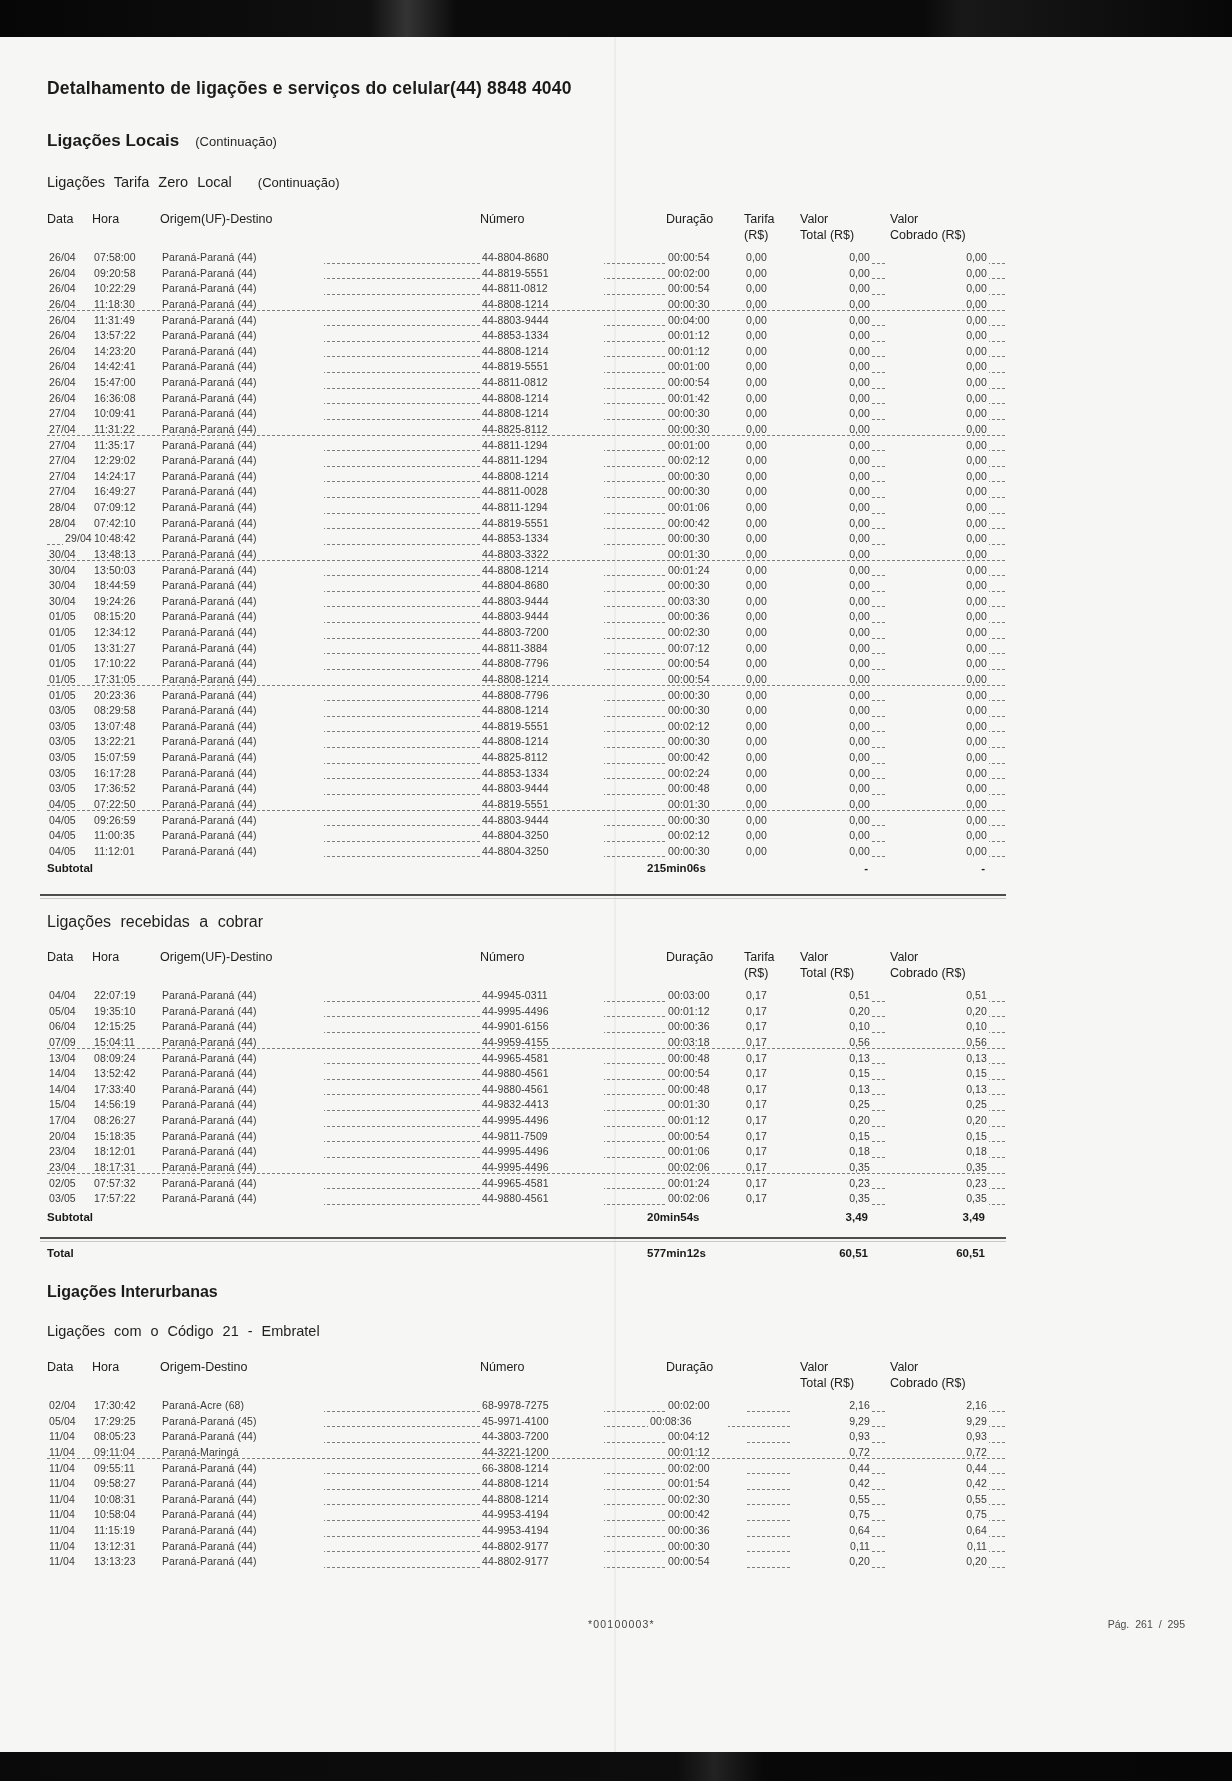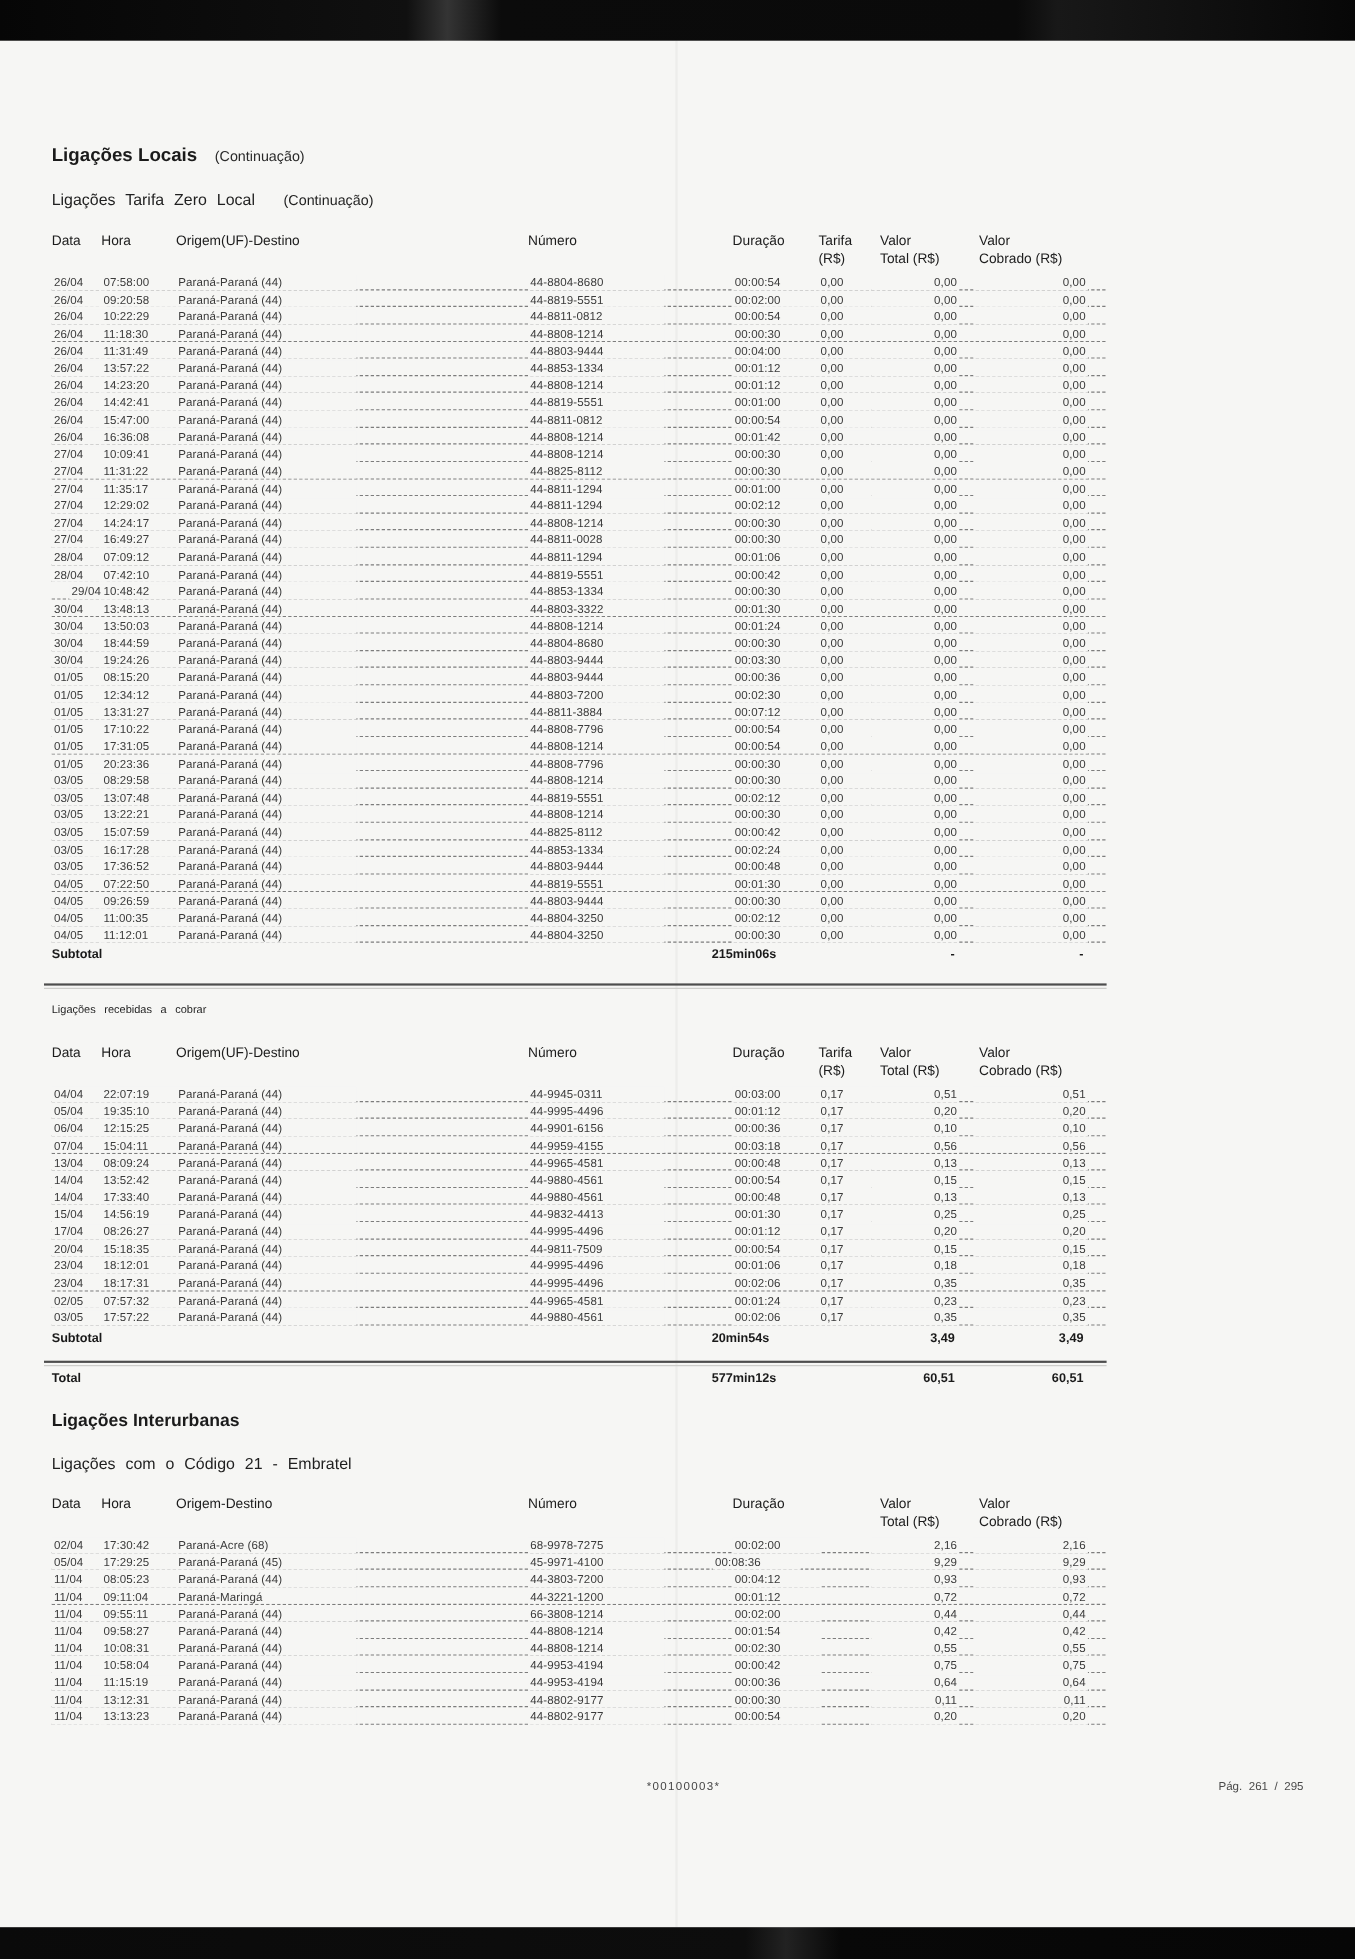--- a/index.html
+++ b/index.html
@@ -42,20 +42,21 @@
   .footer-page{position:absolute;top:1618px;left:1048px;width:137px;font-size:10.5px;color:#4a4a4a;text-align:right;word-spacing:3px;}
 </style>
 </head>
 <body>
 
 <div class="topbar"></div>
 <div class="fold"></div>
 
 <div class="content">
 
+  <div class="page-title">Detalhamento de ligações e serviços do celular(44) 8848 4040</div>
 
   <div class="h1" style="top:131px">
     <span>Ligações Locais</span><span class="note">(Continuação)</span>
   </div>
 
   <div class="h2" style="top:174px">
     <span>Ligações Tarifa Zero Local</span><span class="note">(Continuação)</span>
   </div>
 
   <div class="tbl" id="t1" style="top:212px">
@@ -484,21 +485,21 @@
 
   <div class="sumrow" style="top:862px">
     <span class="lbl">Subtotal</span>
     <span class="dur">215min06s</span>
     <span class="v1">-</span>
     <span class="v2">-</span>
   </div>
 
   <div class="rule" style="top:894px"></div>
 
-  <div class="h2" style="top:913px;font-size:10px">
+  <div class="h2" style="top:913px;font-size:16px">
     <span>Ligações recebidas a cobrar</span>
   </div>
 
   <div class="tbl" id="t2" style="top:950px">
       <div class="thead">
         <div class="hcell" style="left: 0px;">
           <div>Data</div>
         </div>
         <div class="hcell" style="left: 45px;">
           <div>Hora</div>
@@ -550,21 +551,21 @@
           <span class="cell" style="left: 0px; width: 45px;">06/04</span>
           <span class="cell" style="left: 45px; width: 66px;">12:15:25</span>
           <span class="cell" style="left: 113px; width: 160px;">Paraná-Paraná (44)</span>
           <span class="cell" style="left: 433px; width: 120px;">44-9901-6156</span>
           <span class="cell" style="left: 619px; width: 76px;">00:00:36</span>
           <span class="cell" style="left: 697px; width: 42px;">0,17</span>
           <span class="cell r" style="left: 745px; width: 76px;">0,10</span>
           <span class="cell r" style="left: 838px; width: 100px;">0,10</span>
         </div>
         <div class="row">
-          <span class="cell" style="left: 0px; width: 45px;">07/04</span>
+          <span class="cell" style="left: 0px; width: 45px;">07/09</span>
           <span class="cell" style="left: 45px; width: 66px;">15:04:11</span>
           <span class="cell" style="left: 113px; width: 160px;">Paraná-Paraná (44)</span>
           <span class="cell" style="left: 433px; width: 120px;">44-9959-4155</span>
           <span class="cell" style="left: 619px; width: 76px;">00:03:18</span>
           <span class="cell" style="left: 697px; width: 42px;">0,17</span>
           <span class="cell r" style="left: 745px; width: 76px;">0,56</span>
           <span class="cell r" style="left: 838px; width: 100px;">0,56</span>
         </div>
         <div class="row">
           <span class="cell" style="left: 0px; width: 45px;">13/04</span>

